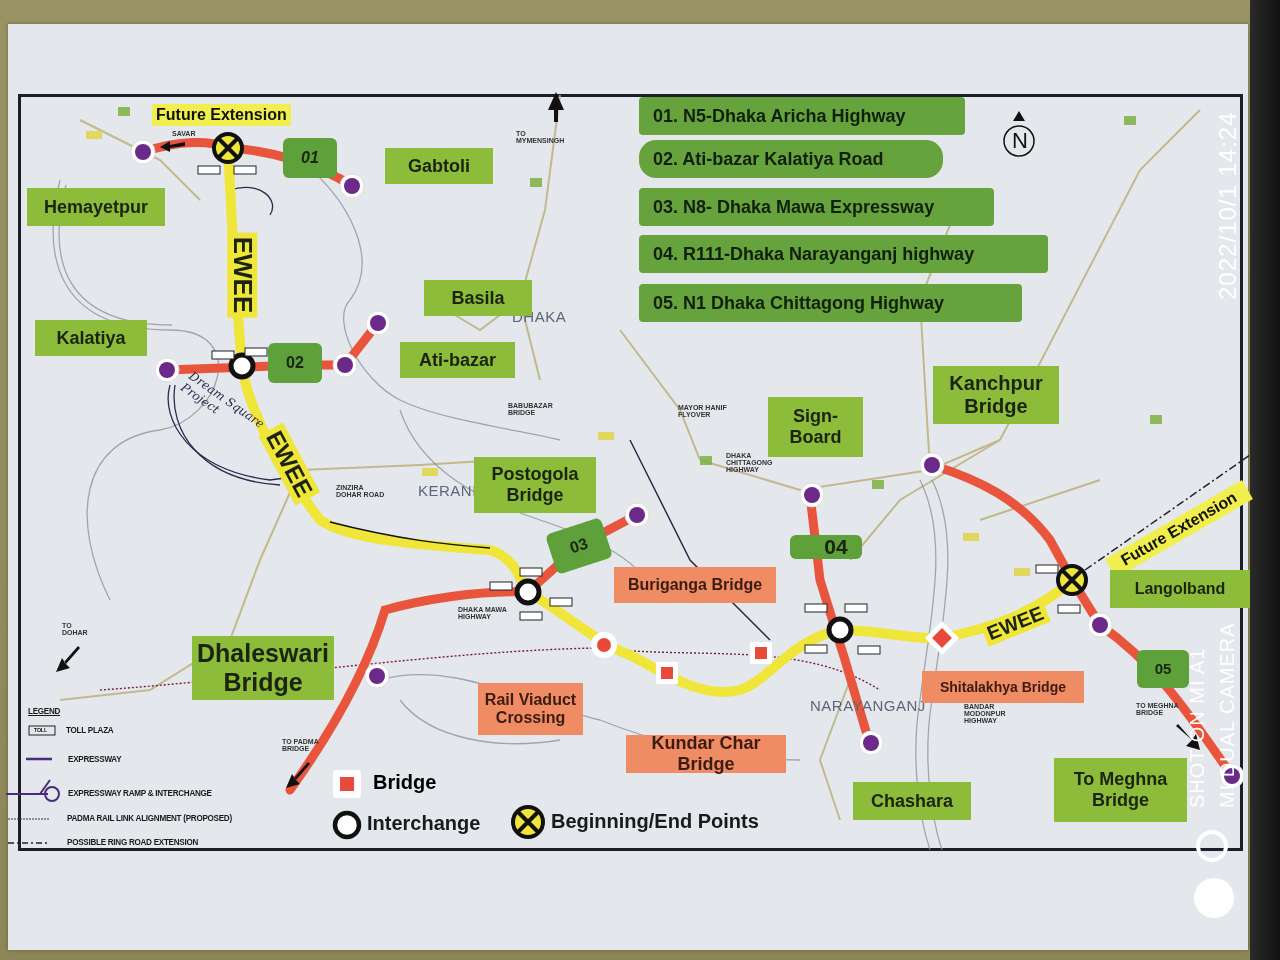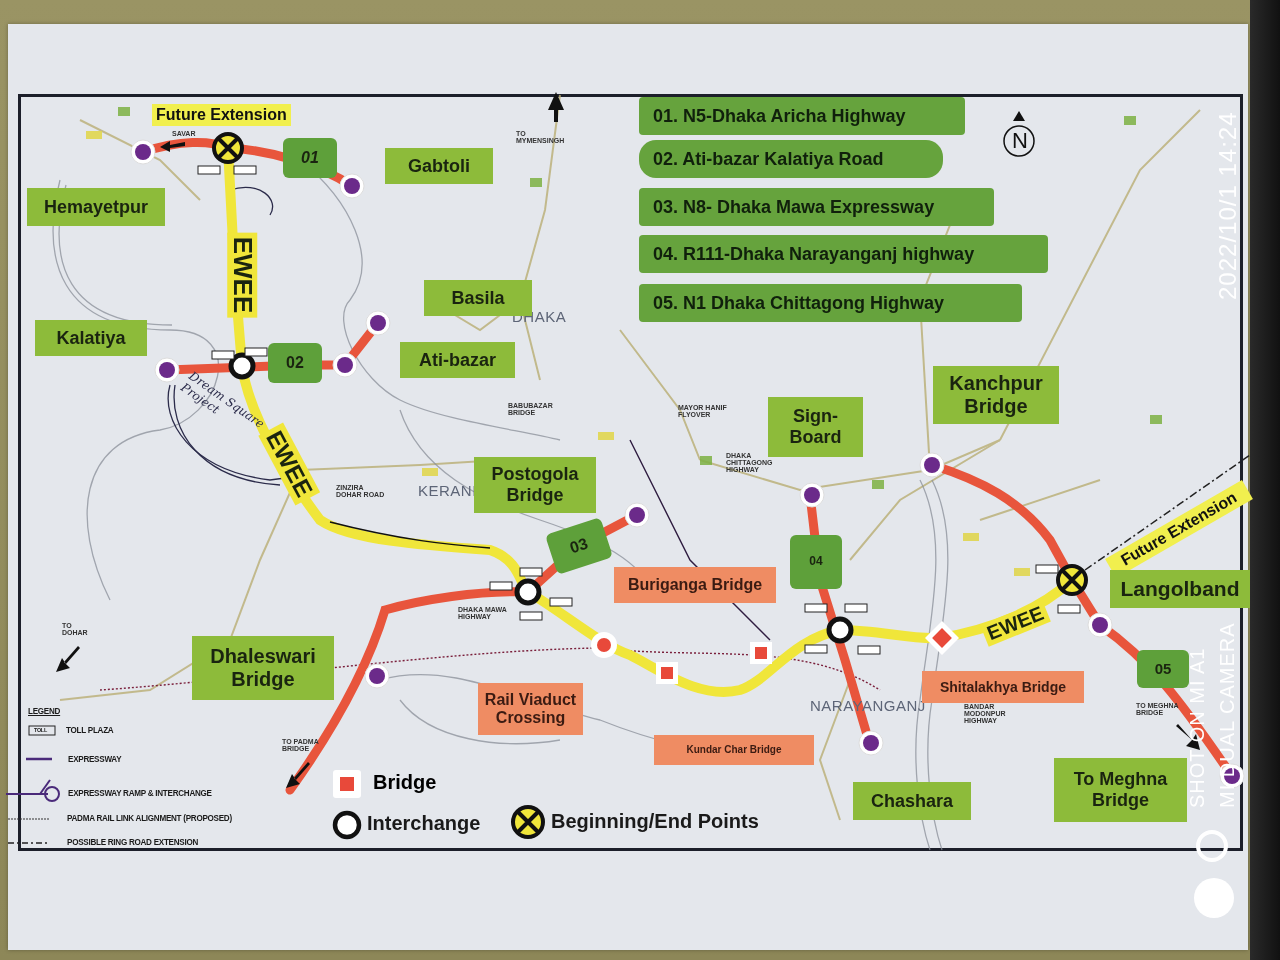--- a/index.html
+++ b/index.html
@@ -254,39 +254,39 @@
 
 <div class="lbl" style="left:200px;top:260px;font-size:26px;transform:rotate(90deg);background:#f0e63a;padding:0 4px;">EWEE</div>
 <div class="lbl" style="left:250px;top:450px;font-size:24px;transform:rotate(62deg);background:#f0e63a;padding:0 4px;">EWEE</div>
 <div class="lbl" style="left:982px;top:612px;font-size:20px;transform:rotate(-22deg);background:#f0e63a;padding:0 4px;">EWEE</div>
 
 <div style="position:absolute;left:178px;top:392px;width:90px;font-family:'DejaVu Serif',serif;font-style:italic;font-size:12px;color:#2b2b4a;transform:rotate(35deg);line-height:1.2;">Dream Square Project</div>
 
 <div class="lbl dgreen" style="left:268px;top:138px;width:54px;height:40px;font-size:16px;font-style:italic;margin-left:15px;">01</div>
 <div class="lbl dgreen" style="left:268px;top:343px;width:54px;height:40px;font-size:16px;">02</div>
 <div class="lbl dgreen" style="left:550px;top:525px;width:58px;height:42px;font-size:16px;transform:rotate(-18deg);">03</div>
-<div class="lbl dgreen" style="left:790px;top:535px;width:52px;height:54px;font-size:12px;">04</div>
+<div class="lbl dgreen" style="left:790px;top:535px;width:52px;height:24px;font-size:21px;padding-left:20px;">04</div>
 <div class="lbl dgreen" style="left:1137px;top:650px;width:52px;height:38px;font-size:15px;">05</div>
 
 <div class="lbl green" style="left:27px;top:188px;width:138px;height:38px;font-size:18px;">Hemayetpur</div>
 <div class="lbl green" style="left:385px;top:148px;width:108px;height:36px;font-size:18px;">Gabtoli</div>
 <div class="lbl green" style="left:35px;top:320px;width:112px;height:36px;font-size:18px;">Kalatiya</div>
 <div class="lbl green" style="left:424px;top:280px;width:108px;height:36px;font-size:18px;">Basila</div>
 <div class="lbl green" style="left:400px;top:342px;width:115px;height:36px;font-size:18px;">Ati-bazar</div>
 <div class="lbl green" style="left:474px;top:457px;width:122px;height:56px;font-size:18px;">Postogola Bridge</div>
 <div class="lbl green" style="left:768px;top:397px;width:95px;height:60px;font-size:18px;">Sign-Board</div>
 <div class="lbl green" style="left:933px;top:366px;width:126px;height:58px;font-size:20px;">Kanchpur Bridge</div>
-<div class="lbl green" style="left:1110px;top:570px;width:140px;height:38px;font-size:21px;">Langolband</div>
-<div class="lbl green" style="left:192px;top:636px;width:142px;height:64px;font-size:20px;">Dhaleswari Bridge</div>
+<div class="lbl green" style="left:1110px;top:570px;width:140px;height:38px;font-size:16px;">Langolband</div>
+<div class="lbl green" style="left:192px;top:636px;width:142px;height:64px;font-size:25px;">Dhaleswari Bridge</div>
 <div class="lbl green" style="left:853px;top:782px;width:118px;height:38px;font-size:18px;">Chashara</div>
 <div class="lbl green" style="left:1054px;top:758px;width:133px;height:64px;font-size:18px;">To Meghna Bridge</div>
 
 <div class="lbl orange" style="left:614px;top:567px;width:162px;height:36px;font-size:16px;">Buriganga Bridge</div>
 <div class="lbl orange" style="left:478px;top:683px;width:105px;height:52px;font-size:16px;">Rail Viaduct Crossing</div>
-<div class="lbl orange" style="left:626px;top:735px;width:160px;height:30px;font-size:10px;margin-left:28px;">Kundar Char Bridge</div>
+<div class="lbl orange" style="left:626px;top:735px;width:160px;height:38px;font-size:18px;">Kundar Char Bridge</div>
 <div class="lbl orange" style="left:922px;top:671px;width:162px;height:32px;font-size:14px;">Shitalakhya Bridge</div>
 
 <div>
   <span class="legend-text" style="left:28px;top:706px;text-decoration:underline;">LEGEND</span>
   <span class="legend-text" style="left:34px;top:727px;font-size:6px;">TOLL</span>
   <span class="legend-text" style="left:66px;top:725px;">TOLL PLAZA</span>
   <span class="legend-text" style="left:68px;top:754px;">EXPRESSWAY</span>
   <span class="legend-text" style="left:68px;top:788px;">EXPRESSWAY RAMP &amp; INTERCHANGE</span>
   <span class="legend-text" style="left:67px;top:813px;">PADMA RAIL LINK ALIGNMENT (PROPOSED)</span>
   <span class="legend-text" style="left:67px;top:837px;">POSSIBLE RING ROAD EXTENSION</span>

